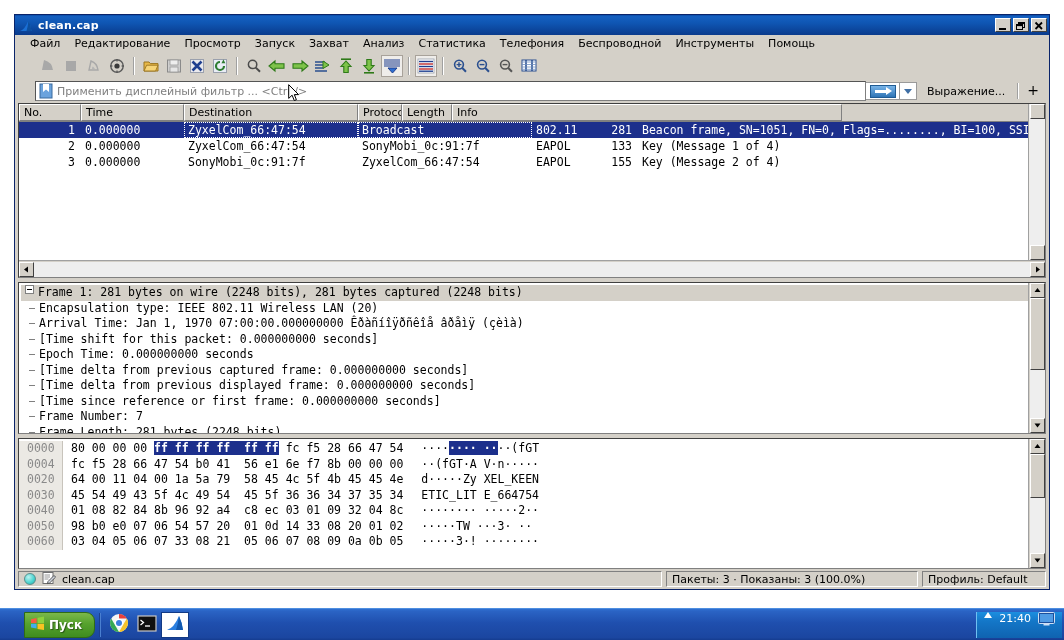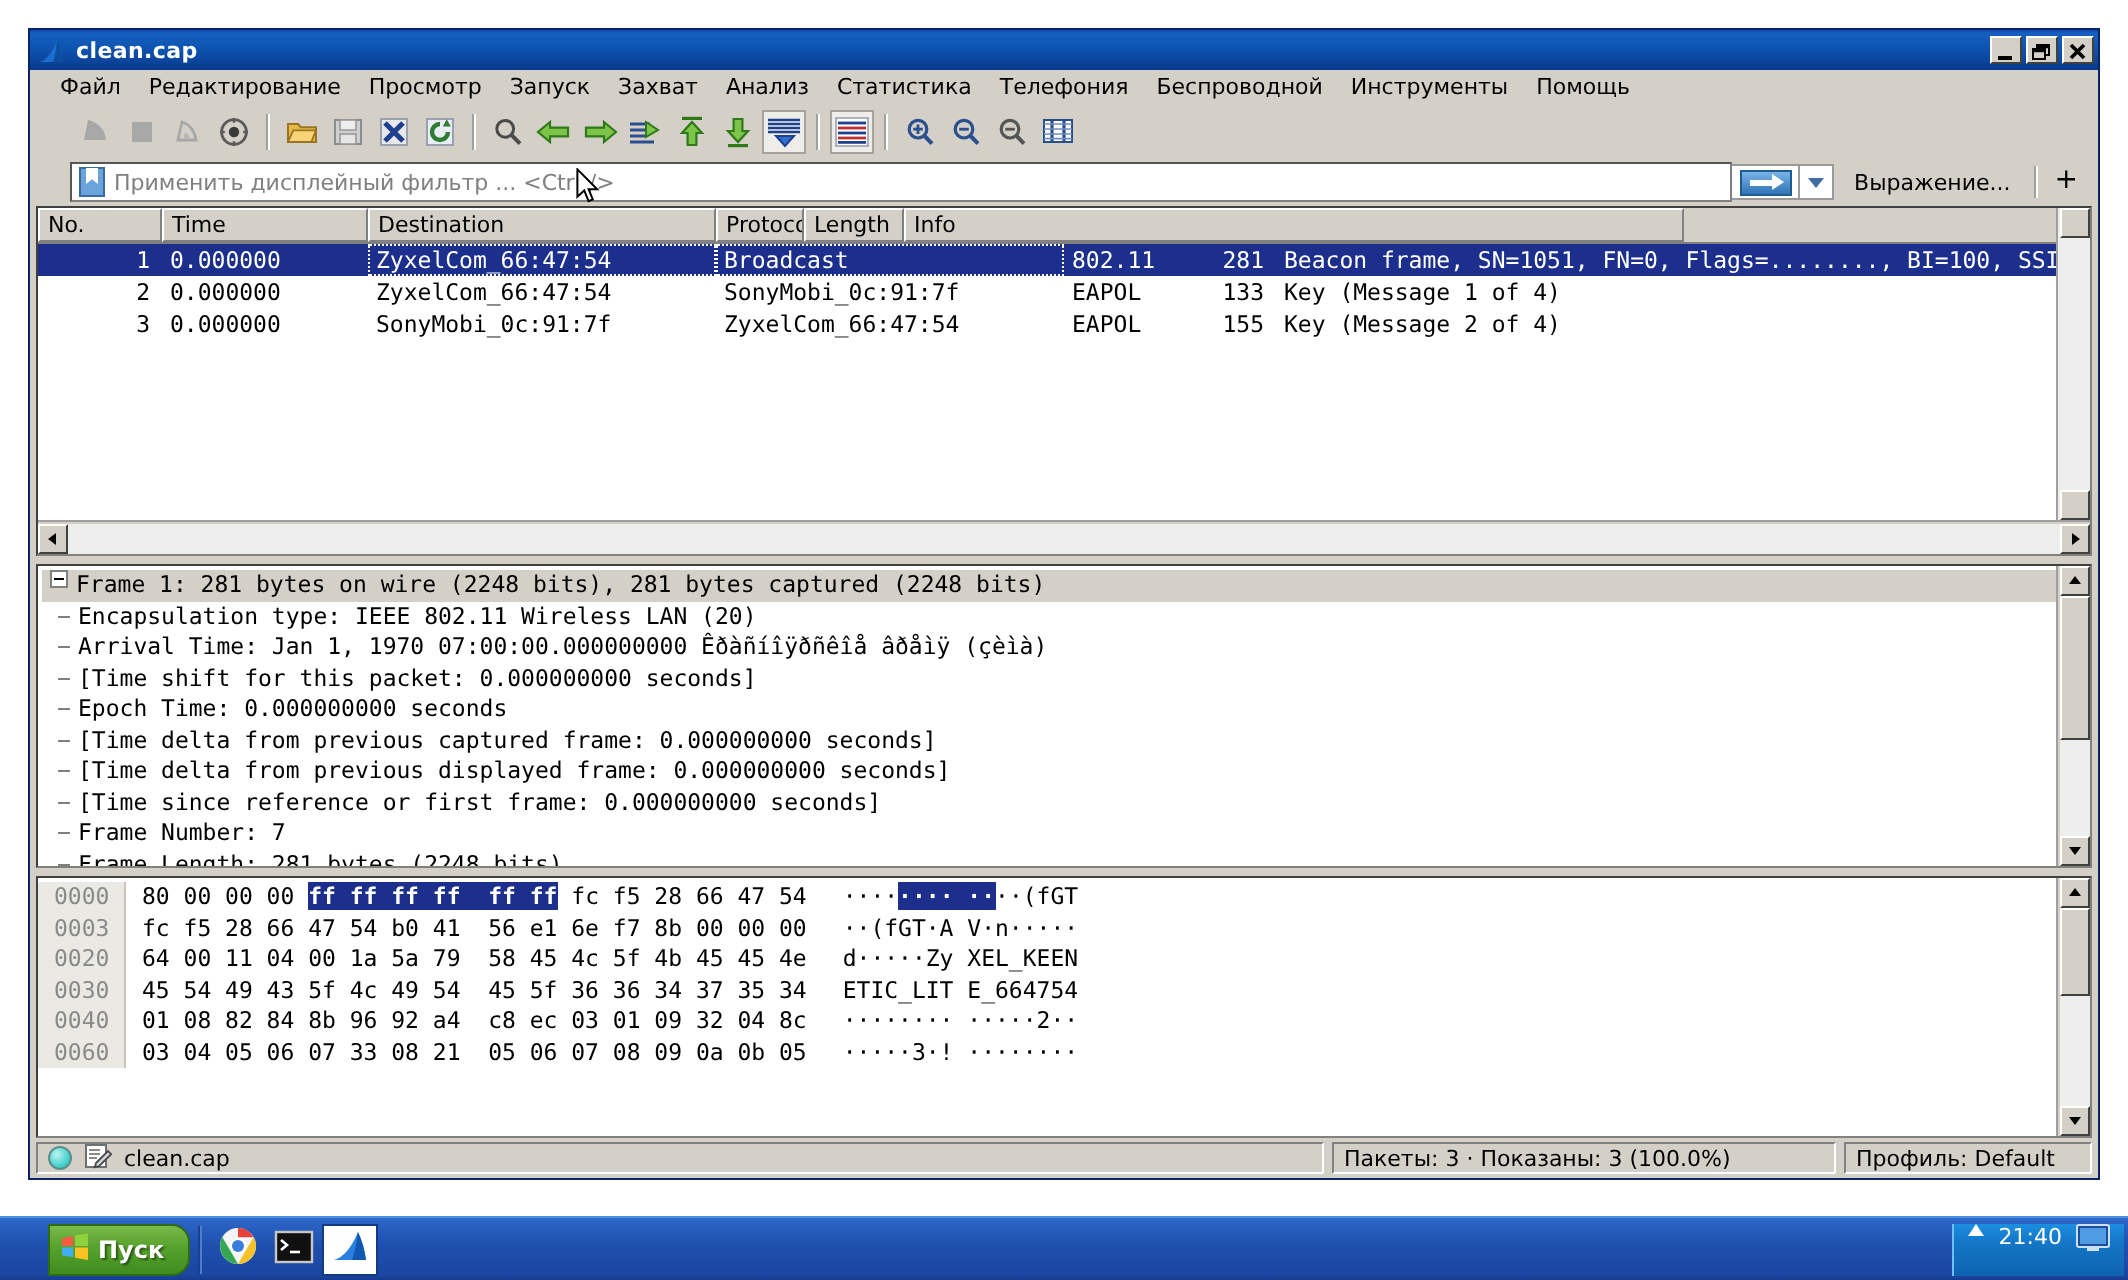--- a/index.html
+++ b/index.html
@@ -844,38 +844,43 @@
       <div class="pane-gap"></div>
 
       <div class="pane" id="hex-pane">
         <div class="hex-rows">
           <div class="hrow">
             <span class="hoff">0000</span>
             <span class="hbytes"><span>80 00 00 00 </span><span class="hl">ff ff ff ff  ff ff</span><span> fc f5 28 66 47 54</span></span>
             <span class="hascii"><span>····</span><span class="hl">···· ··</span><span>··(fGT</span></span>
           </div>
           <div class="hrow">
-            <span class="hoff">0003</span>
+            <span class="hoff">0004</span>
             <span class="hbytes">fc f5 28 66 47 54 b0 41  56 e1 6e f7 8b 00 00 00</span>
             <span class="hascii">··(fGT·A V·n·····</span>
           </div>
           <div class="hrow">
             <span class="hoff">0020</span>
             <span class="hbytes">64 00 11 04 00 1a 5a 79  58 45 4c 5f 4b 45 45 4e</span>
             <span class="hascii">d·····Zy XEL_KEEN</span>
           </div>
           <div class="hrow">
             <span class="hoff">0030</span>
             <span class="hbytes">45 54 49 43 5f 4c 49 54  45 5f 36 36 34 37 35 34</span>
             <span class="hascii">ETIC_LIT E_664754</span>
           </div>
           <div class="hrow">
             <span class="hoff">0040</span>
             <span class="hbytes">01 08 82 84 8b 96 92 a4  c8 ec 03 01 09 32 04 8c</span>
             <span class="hascii">········ ·····2··</span>
+          </div>
+          <div class="hrow">
+            <span class="hoff">0050</span>
+            <span class="hbytes">98 b0 e0 07 06 54 57 20  01 0d 14 33 08 20 01 02</span>
+            <span class="hascii">·····TW ···3· ··</span>
           </div>
           <div class="hrow">
             <span class="hoff">0060</span>
             <span class="hbytes">03 04 05 06 07 33 08 21  05 06 07 08 09 0a 0b 05</span>
             <span class="hascii">·····3·! ········</span>
           </div>
         </div>
         <div class="vscroll">
           <div class="sbbtn">
             <svg width="7" height="7">

